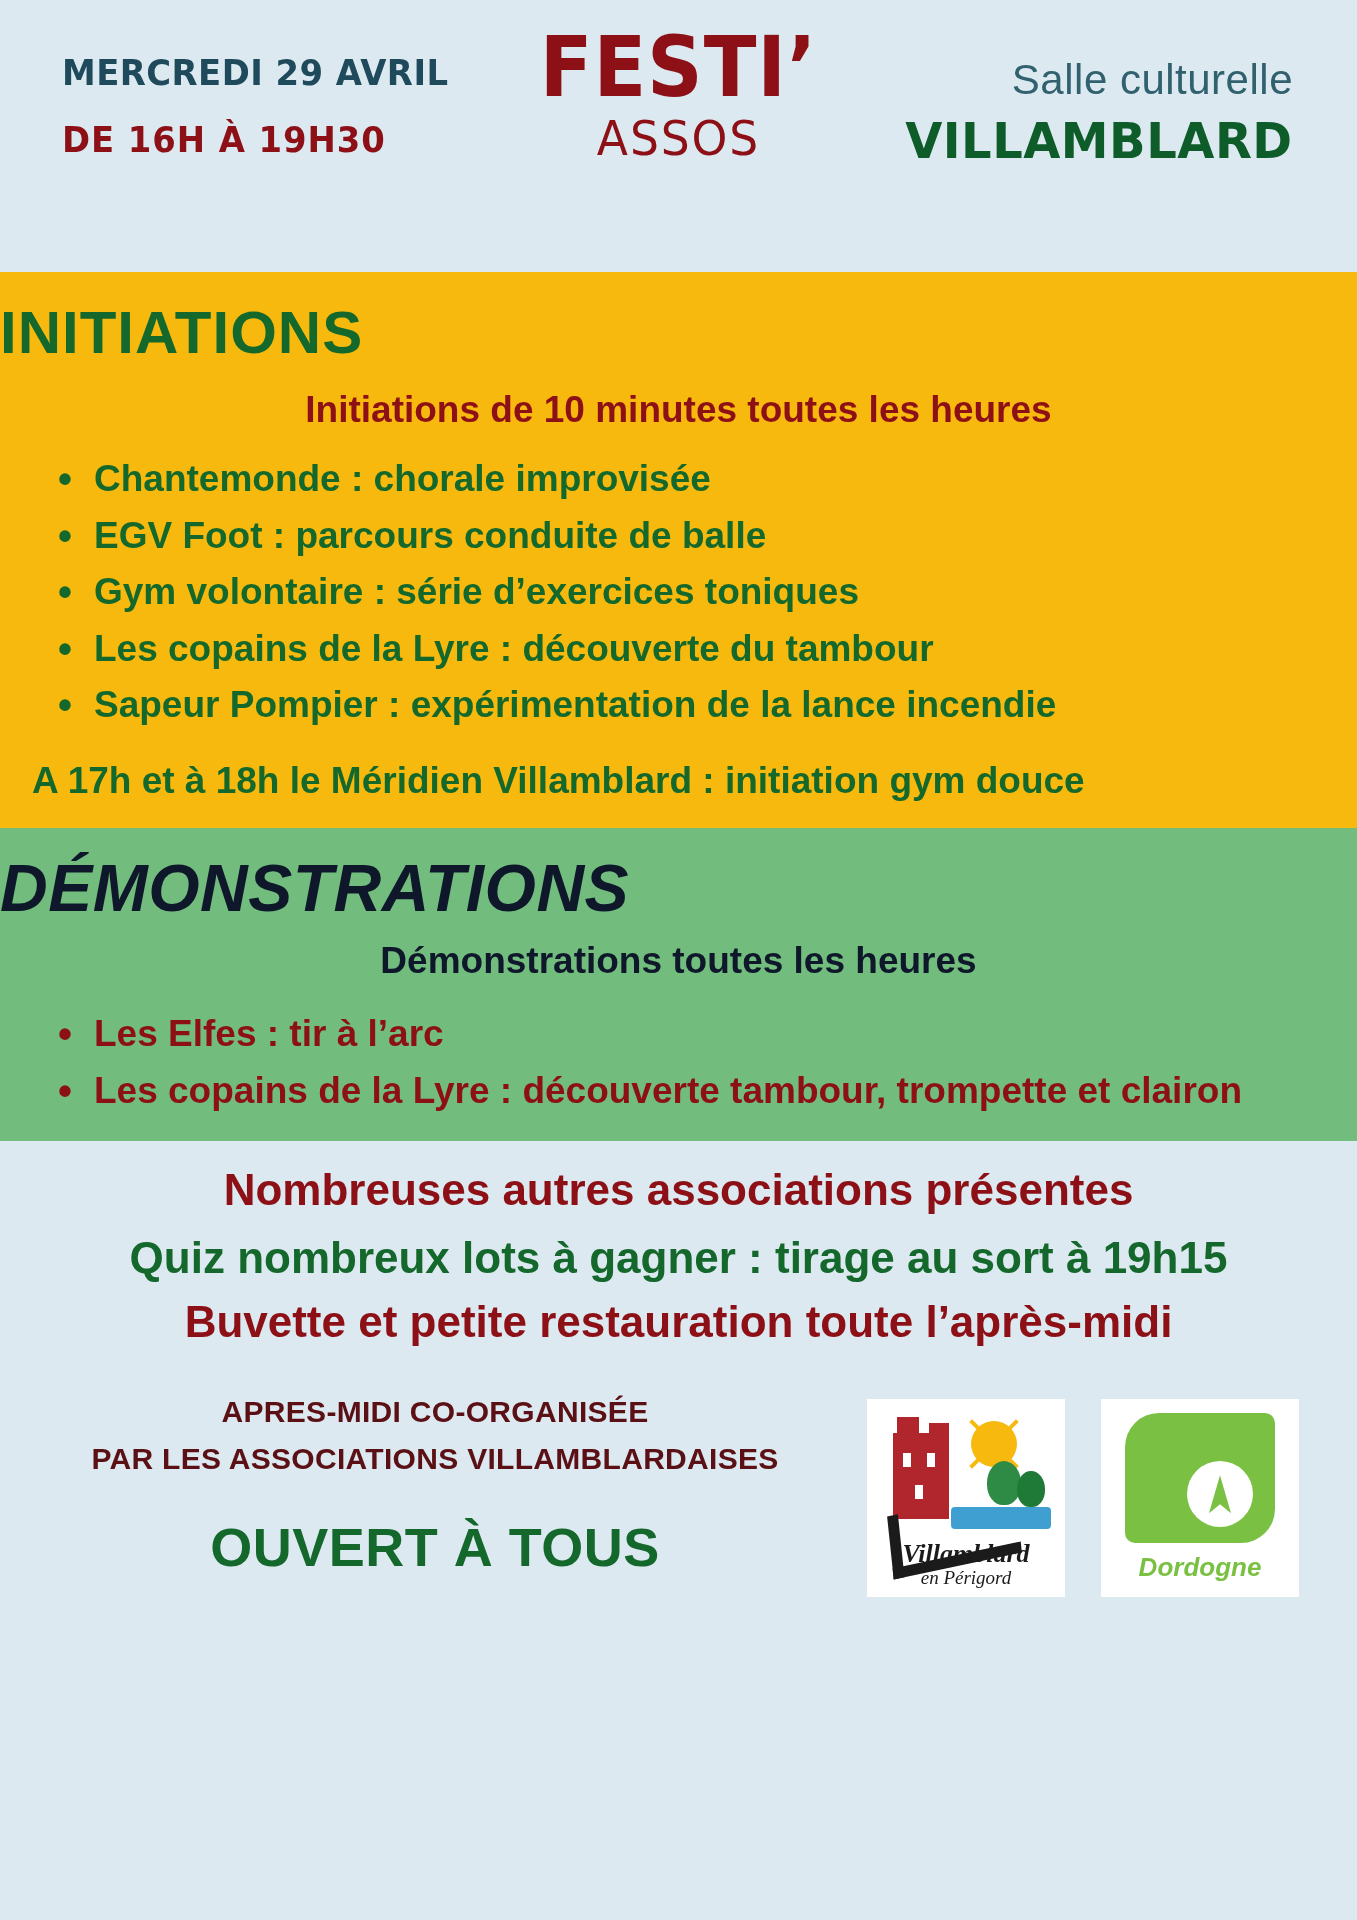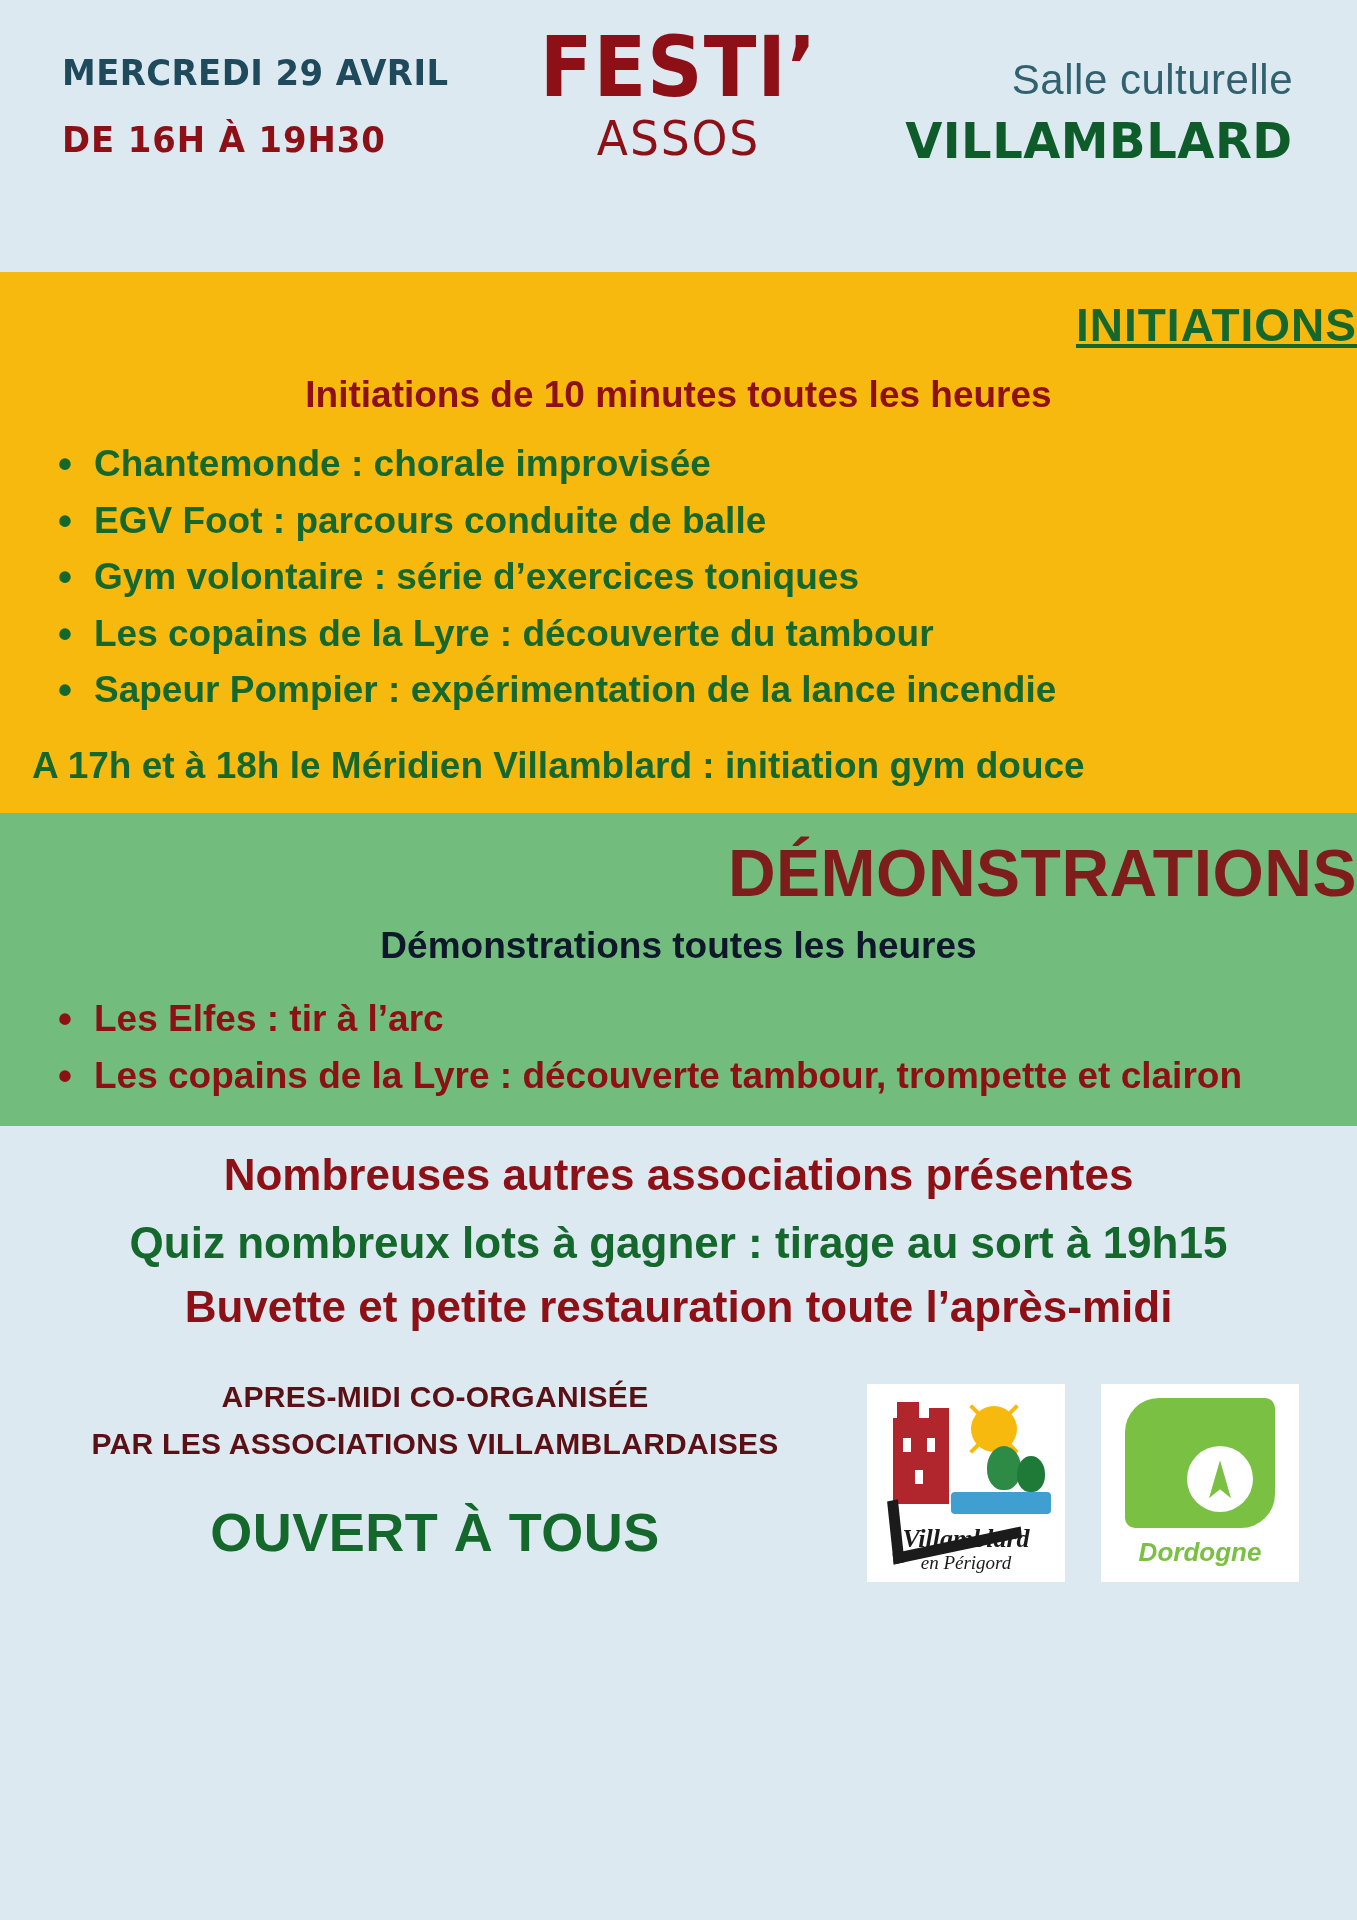--- a/index.html
+++ b/index.html
@@ -110,28 +110,27 @@
     transform-origin: right center;
   }
 
   
   .section-initiations {
     background: #f7b90d;
     padding: 14px 0 26px 0;
     flex: 0 0 auto;
   }
   .sec-title-green {
-    text-align: right;
-    font-family: "Liberation Sans", sans-serif;
-    font-weight: bold;
-    font-size: 46px;
+    text-align: left;
+    font-family: "Liberation Sans", sans-serif;
+    font-weight: bold;
+    font-size: 60px;
     color: #14682c;
     letter-spacing: 1px;
     margin: 12px 0 22px 0;
-    text-decoration: underline;
   }
   .sub-dark {
     text-align: center;
     font-family: "Liberation Sans", sans-serif;
     font-weight: bold;
     font-size: 37px;
     color: #8c1016;
     margin-bottom: 20px;
   }
   ul.bullets {
@@ -164,27 +163,28 @@
     padding: 26px 10px 0 32px;
   }
 
   
   .section-demos {
     background: #72bd7e;
     padding: 6px 0 22px 0;
     flex: 0 0 auto;
   }
   .sec-title-dark {
-    text-align: right;
+    text-align: left;
     font-family: "Liberation Sans", sans-serif;
     font-weight: bold;
     font-size: 66px;
-    color: #7f1d1d;
+    color: #0f172a;
     letter-spacing: 0.5px;
     margin: 16px 0 14px 0;
+    font-style: italic;
   }
   .sub-yellow {
     text-align: center;
     font-family: "Liberation Sans", sans-serif;
     font-weight: bold;
     font-size: 37px;
     color: #0f172a;
     margin-bottom: 24px;
   }
 

